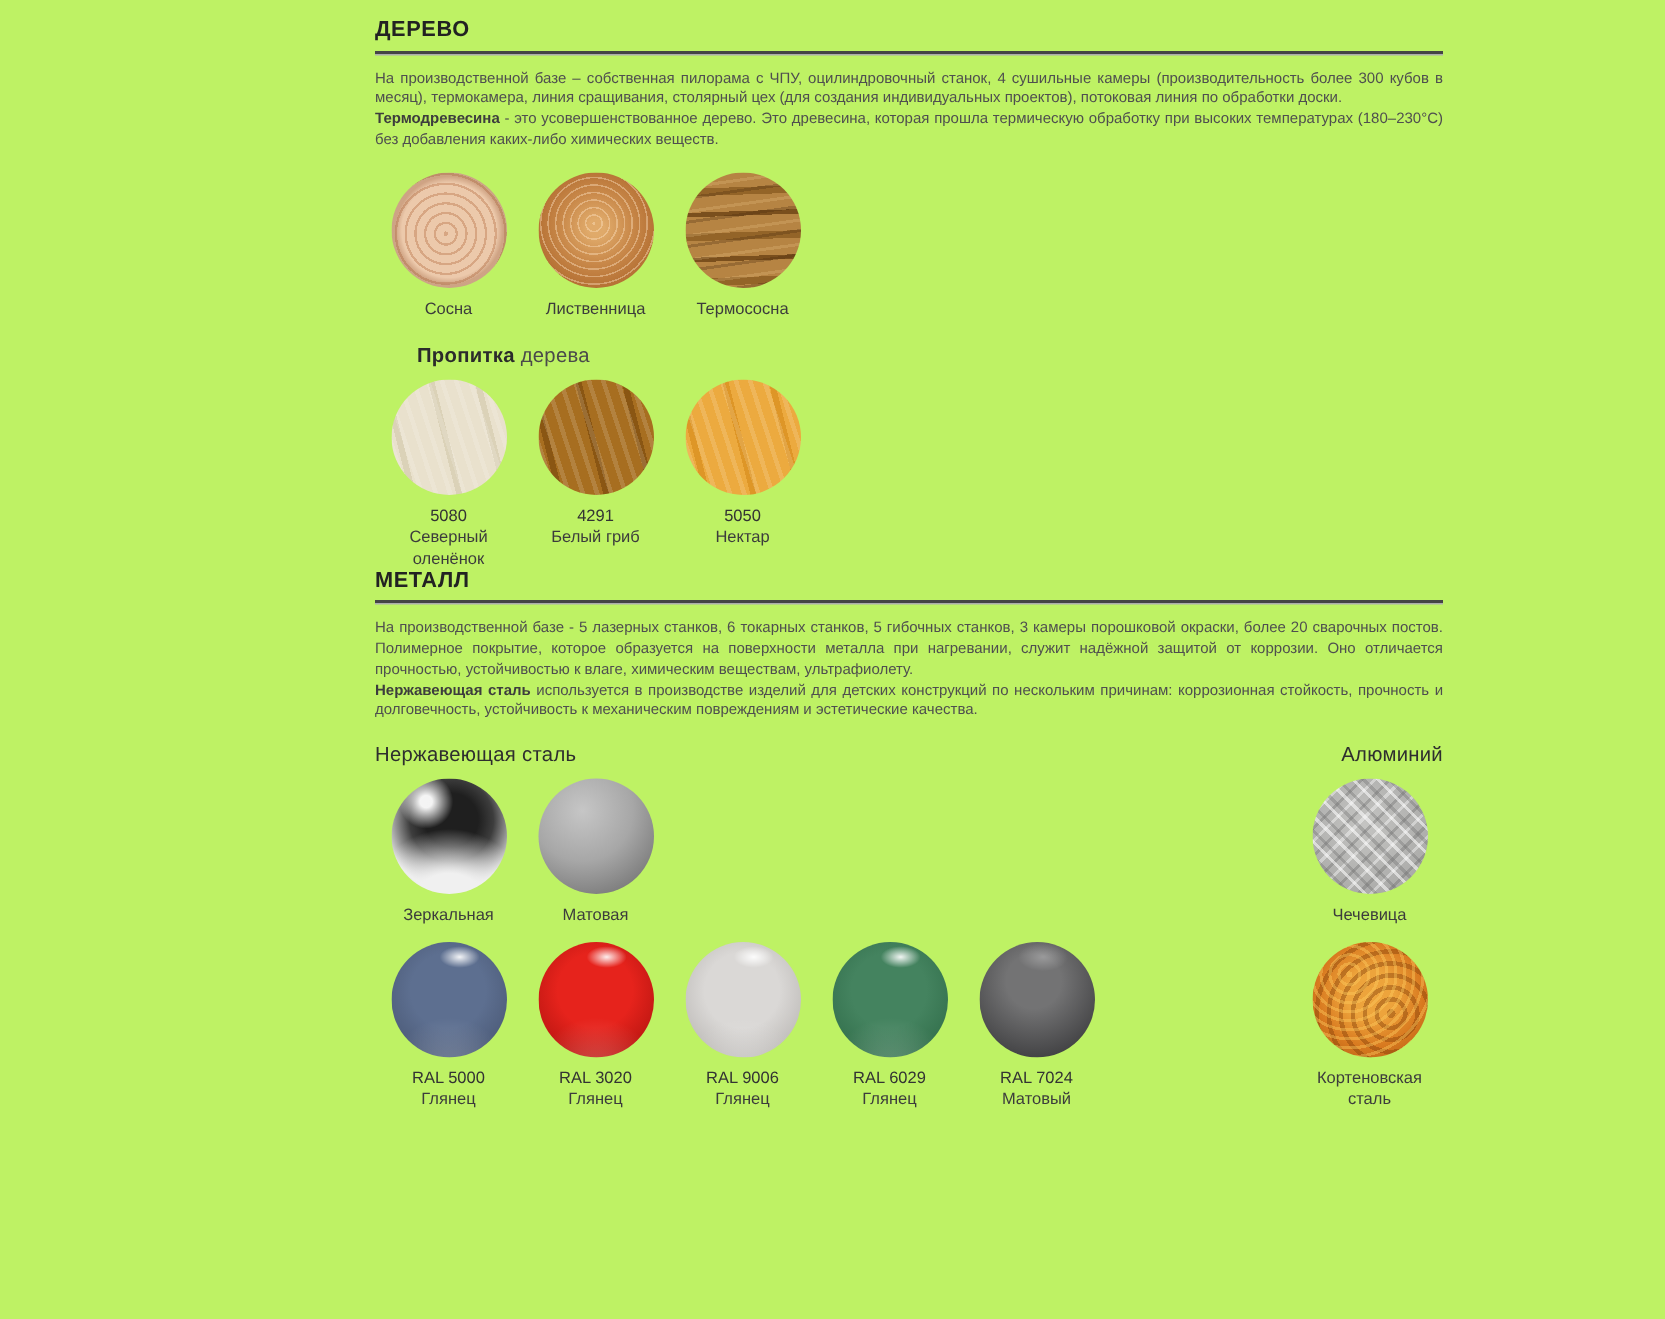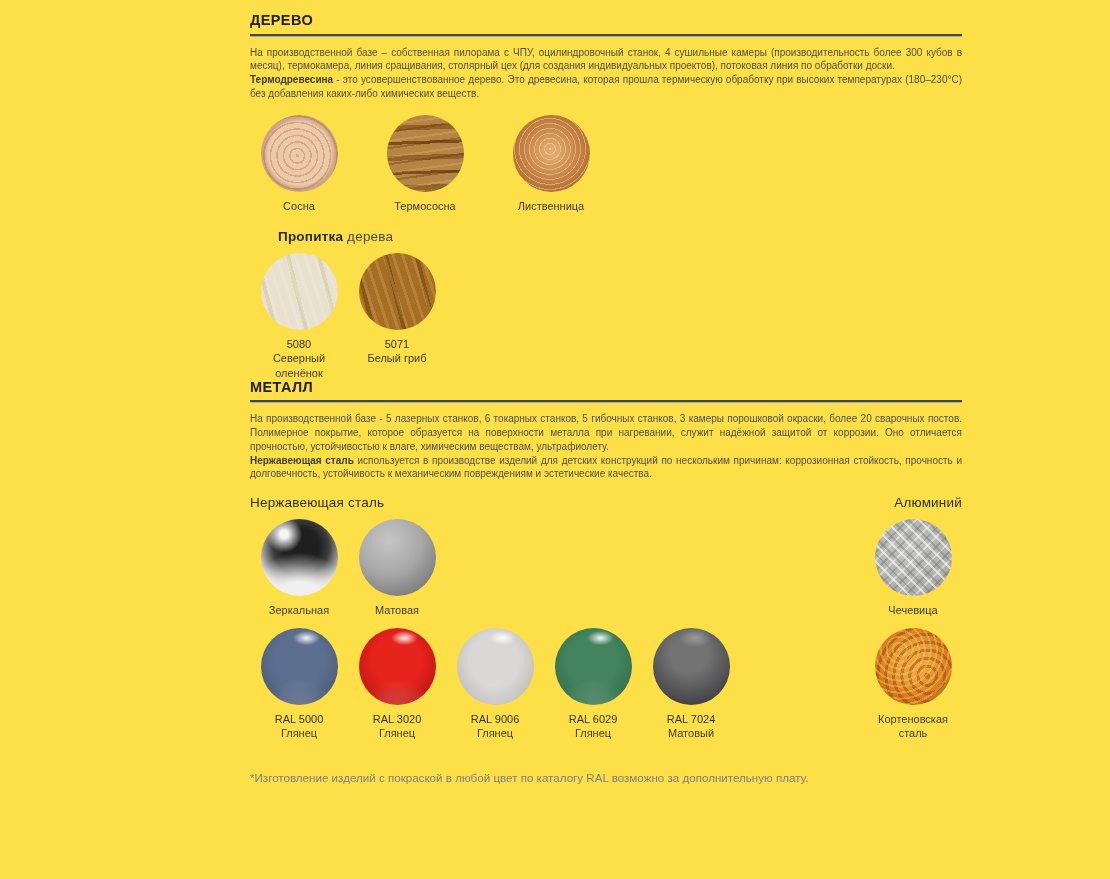--- a/index.html
+++ b/index.html
@@ -1,17 +1,17 @@
 <!DOCTYPE html>
 <html lang="ru"><head>
 <meta charset="utf-8">
 <style>
   html,body{margin:0;padding:0;background:#ffffff;}
   .page{
-    position:relative;width:1110px;height:879px;background:#fde047;overflow:hidden;
+    position:relative;width:1110px;height:879px;background:#bef264;overflow:hidden;
     font-family:"Liberation Sans","DejaVu Sans",sans-serif;color:#4e4e4e;
   }
   .content{margin-left:250px;width:712px;padding-top:13px;}
   .h2{font-size:14.5px;font-weight:700;letter-spacing:.4px;color:#222;line-height:1;}
   .rule{height:3px;margin-top:6px;background:linear-gradient(180deg,#454545 0 62%,#adadad 62% 100%);}
   .body-text{font-size:10px;line-height:1.37;text-align:justify;color:#4f4f4f;margin:0;}
   .body-text.first{margin-top:9px;}
   .body-text b{color:#3d3d3d;}
   .subhead{font-size:13.5px;color:#2e2e2e;letter-spacing:.2px;line-height:1;}
   .subhead .light{color:#4a4a4a;font-weight:400;}
@@ -55,21 +55,21 @@
     radial-gradient(circle at 50% 120%,rgba(255,255,255,.28),rgba(255,255,255,0) 42%),
     radial-gradient(circle at 49% 42%,var(--c1) 0 42%,var(--c2) 92%);}
   .sphere-matte{background:
     radial-gradient(ellipse 30% 17% at 55% 13%,rgba(255,255,255,.28),rgba(255,255,255,0) 72%),
     radial-gradient(circle at 47% 34%,var(--c1) 0 28%,var(--c2) 88%);}
   .tex-corten{background:
     repeating-radial-gradient(circle at 32% 28%,rgba(255,205,95,.4) 0 2px,rgba(0,0,0,0) 2px 6px),
     repeating-radial-gradient(circle at 68% 62%,rgba(130,62,8,.42) 0 3px,rgba(0,0,0,0) 3px 8px),
     radial-gradient(circle at 50% 45%,var(--c3,#eda43c) 0 28%,var(--c1,#d8791f) 62%,var(--c2,#a85a10) 100%);}
   
-  .species-row{margin-top:15px;gap:28px;}
+  .species-row{margin-top:15px;}
   .stain-title{margin-top:16px;padding-left:28px;}
   .metal-block{}
   .metal-subheads{margin-top:15px;display:flex;justify-content:space-between;align-items:flex-end;}
   .stainless-row{margin-top:10px;}
   .spacer{flex:1 1 auto;}
   .powder-title{margin-top:21px;}
   .footnote{margin-top:31px;font-size:11.6px;color:#7e7e7e;}
 </style>
 </head>
 <body>
@@ -81,39 +81,43 @@
     <div class="rule"></div>
     <p class="body-text first">На производственной базе – собственная пилорама с ЧПУ, оцилиндровочный станок, 4 сушильные камеры (производительность более 300 кубов в месяц), термокамера, линия сращивания, столярный цех (для создания индивидуальных проектов), потоковая линия по обработки доски.</p>
     <p class="body-text"><b>Термодревесина</b><span> - это усовершенствованное дерево. Это древесина, которая прошла термическую обработку при высоких температурах (180–230°C) без добавления каких-либо химических веществ.</span></p>
 
     <div class="swatch-row species-row">
       <div class="swatch-col">
         <div class="circle tex-pine" style="--c1: #ecc9ab; --c2: #d7a683; --c3: #b97f5c;"></div>
         <div class="swatch-label">Сосна</div>
       </div>
       <div class="swatch-col">
+        <div class="circle tex-larch" style="--c1: #c9894a; --c2: #b06a2e; --c3: #e0aa6a;"></div>
+        <div class="swatch-label">Лиственница</div>
+      </div>
+      <div class="swatch-col">
         <div class="circle tex-thermo" style="--c1: #b68443; --c2: #936428; --c3: #7a4f1d;"></div>
         <div class="swatch-label">Термососна</div>
-      </div>
-      <div class="swatch-col">
-        <div class="circle tex-larch" style="--c1: #c9894a; --c2: #b06a2e; --c3: #e0aa6a;"></div>
-        <div class="swatch-label">Лиственница</div>
       </div>
     </div>
 
     <div class="subhead stain-title"><span class="strong">Пропитка</span><span class="light"> дерева</span></div>
 
     <div class="swatch-row">
       <div class="swatch-col">
         <div class="circle tex-stain" style="--c1: #e9e1cd; --c2: #dbd2b8;"></div>
         <div class="swatch-label"><span class="code">5080</span><span class="wrap">Северный оленёнок</span></div>
       </div>
       <div class="swatch-col">
         <div class="circle tex-stain" style="--c1: #a76e20; --c2: #8a5613;"></div>
-        <div class="swatch-label"><span class="code">5071</span><span class="wrap">Белый гриб</span></div>
+        <div class="swatch-label"><span class="code">4291</span><span class="wrap">Белый гриб</span></div>
+      </div>
+      <div class="swatch-col">
+        <div class="circle tex-stain" style="--c1: #ecaa3f; --c2: #de9627;"></div>
+        <div class="swatch-label"><span class="code">5050</span><span class="wrap">Нектар</span></div>
       </div>
     </div>
 
     <div class="metal-block">
       <div class="h2">МЕТАЛЛ</div>
       <div class="rule"></div>
       <p class="body-text first">На производственной базе - 5 лазерных станков, 6 токарных станков, 5 гибочных станков, 3 камеры порошковой окраски, более 20 сварочных постов. Полимерное покрытие, которое образуется на поверхности металла при нагревании, служит надёжной защитой от коррозии. Оно отличается прочностью, устойчивостью к влаге, химическим веществам, ультрафиолету.</p>
       <p class="body-text"><b>Нержавеющая сталь</b><span> используется в производстве изделий для детских конструкций по нескольким причинам: коррозионная стойкость, прочность и долговечность, устойчивость к механическим повреждениям и эстетические качества.</span></p>
 
       <div class="metal-subheads">
@@ -159,17 +163,16 @@
           <div class="circle sphere-matte" style="--c1: #737374; --c2: #3a3a3c;"></div>
           <div class="swatch-label"><span class="code">RAL 7024</span><span class="wrap">Матовый</span></div>
         </div>
         <div class="spacer"></div>
         <div class="swatch-col">
           <div class="circle tex-corten" style="--c1: #d8791f; --c2: #a85a10; --c3: #eda43c;"></div>
           <div class="swatch-label"><span>Кортеновская</span><span class="wrap">сталь</span></div>
         </div>
       </div>
 
-      <div class="footnote">*Изготовление изделий с покраской в любой цвет по каталогу RAL возможно за дополнительную плату.</div>
     </div>
 
   </div>
 </div>
 
 </body></html>

